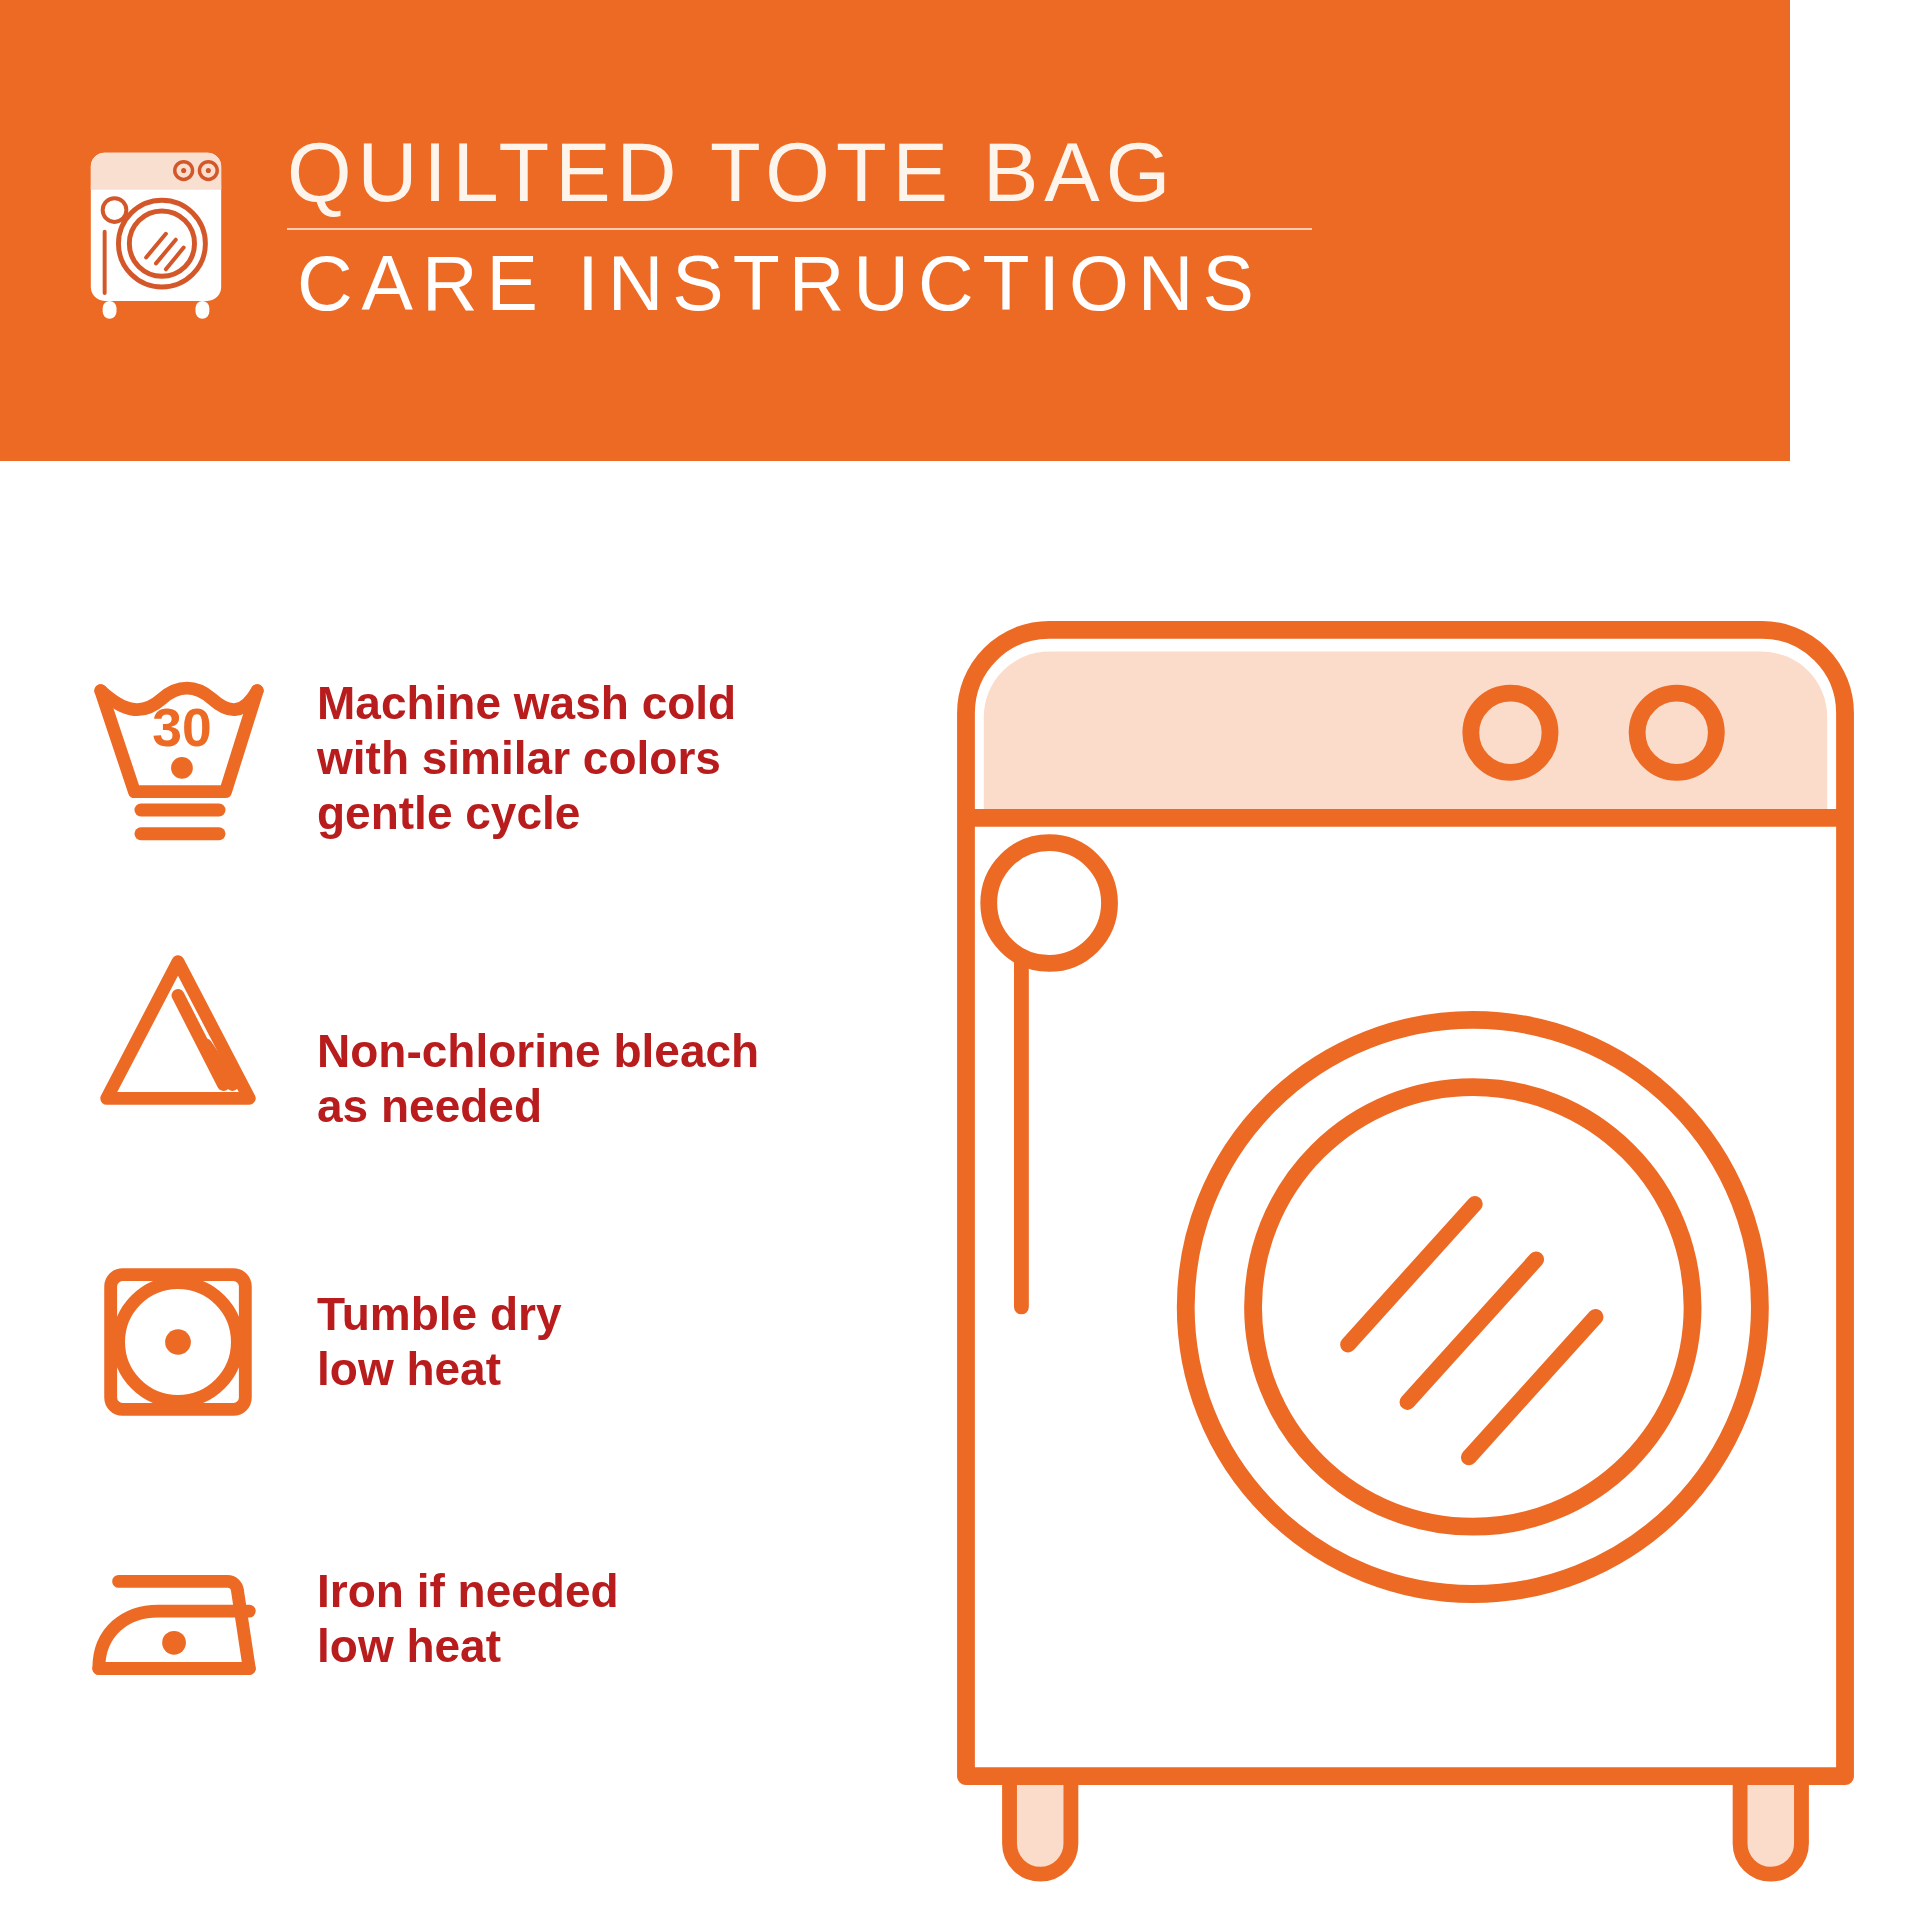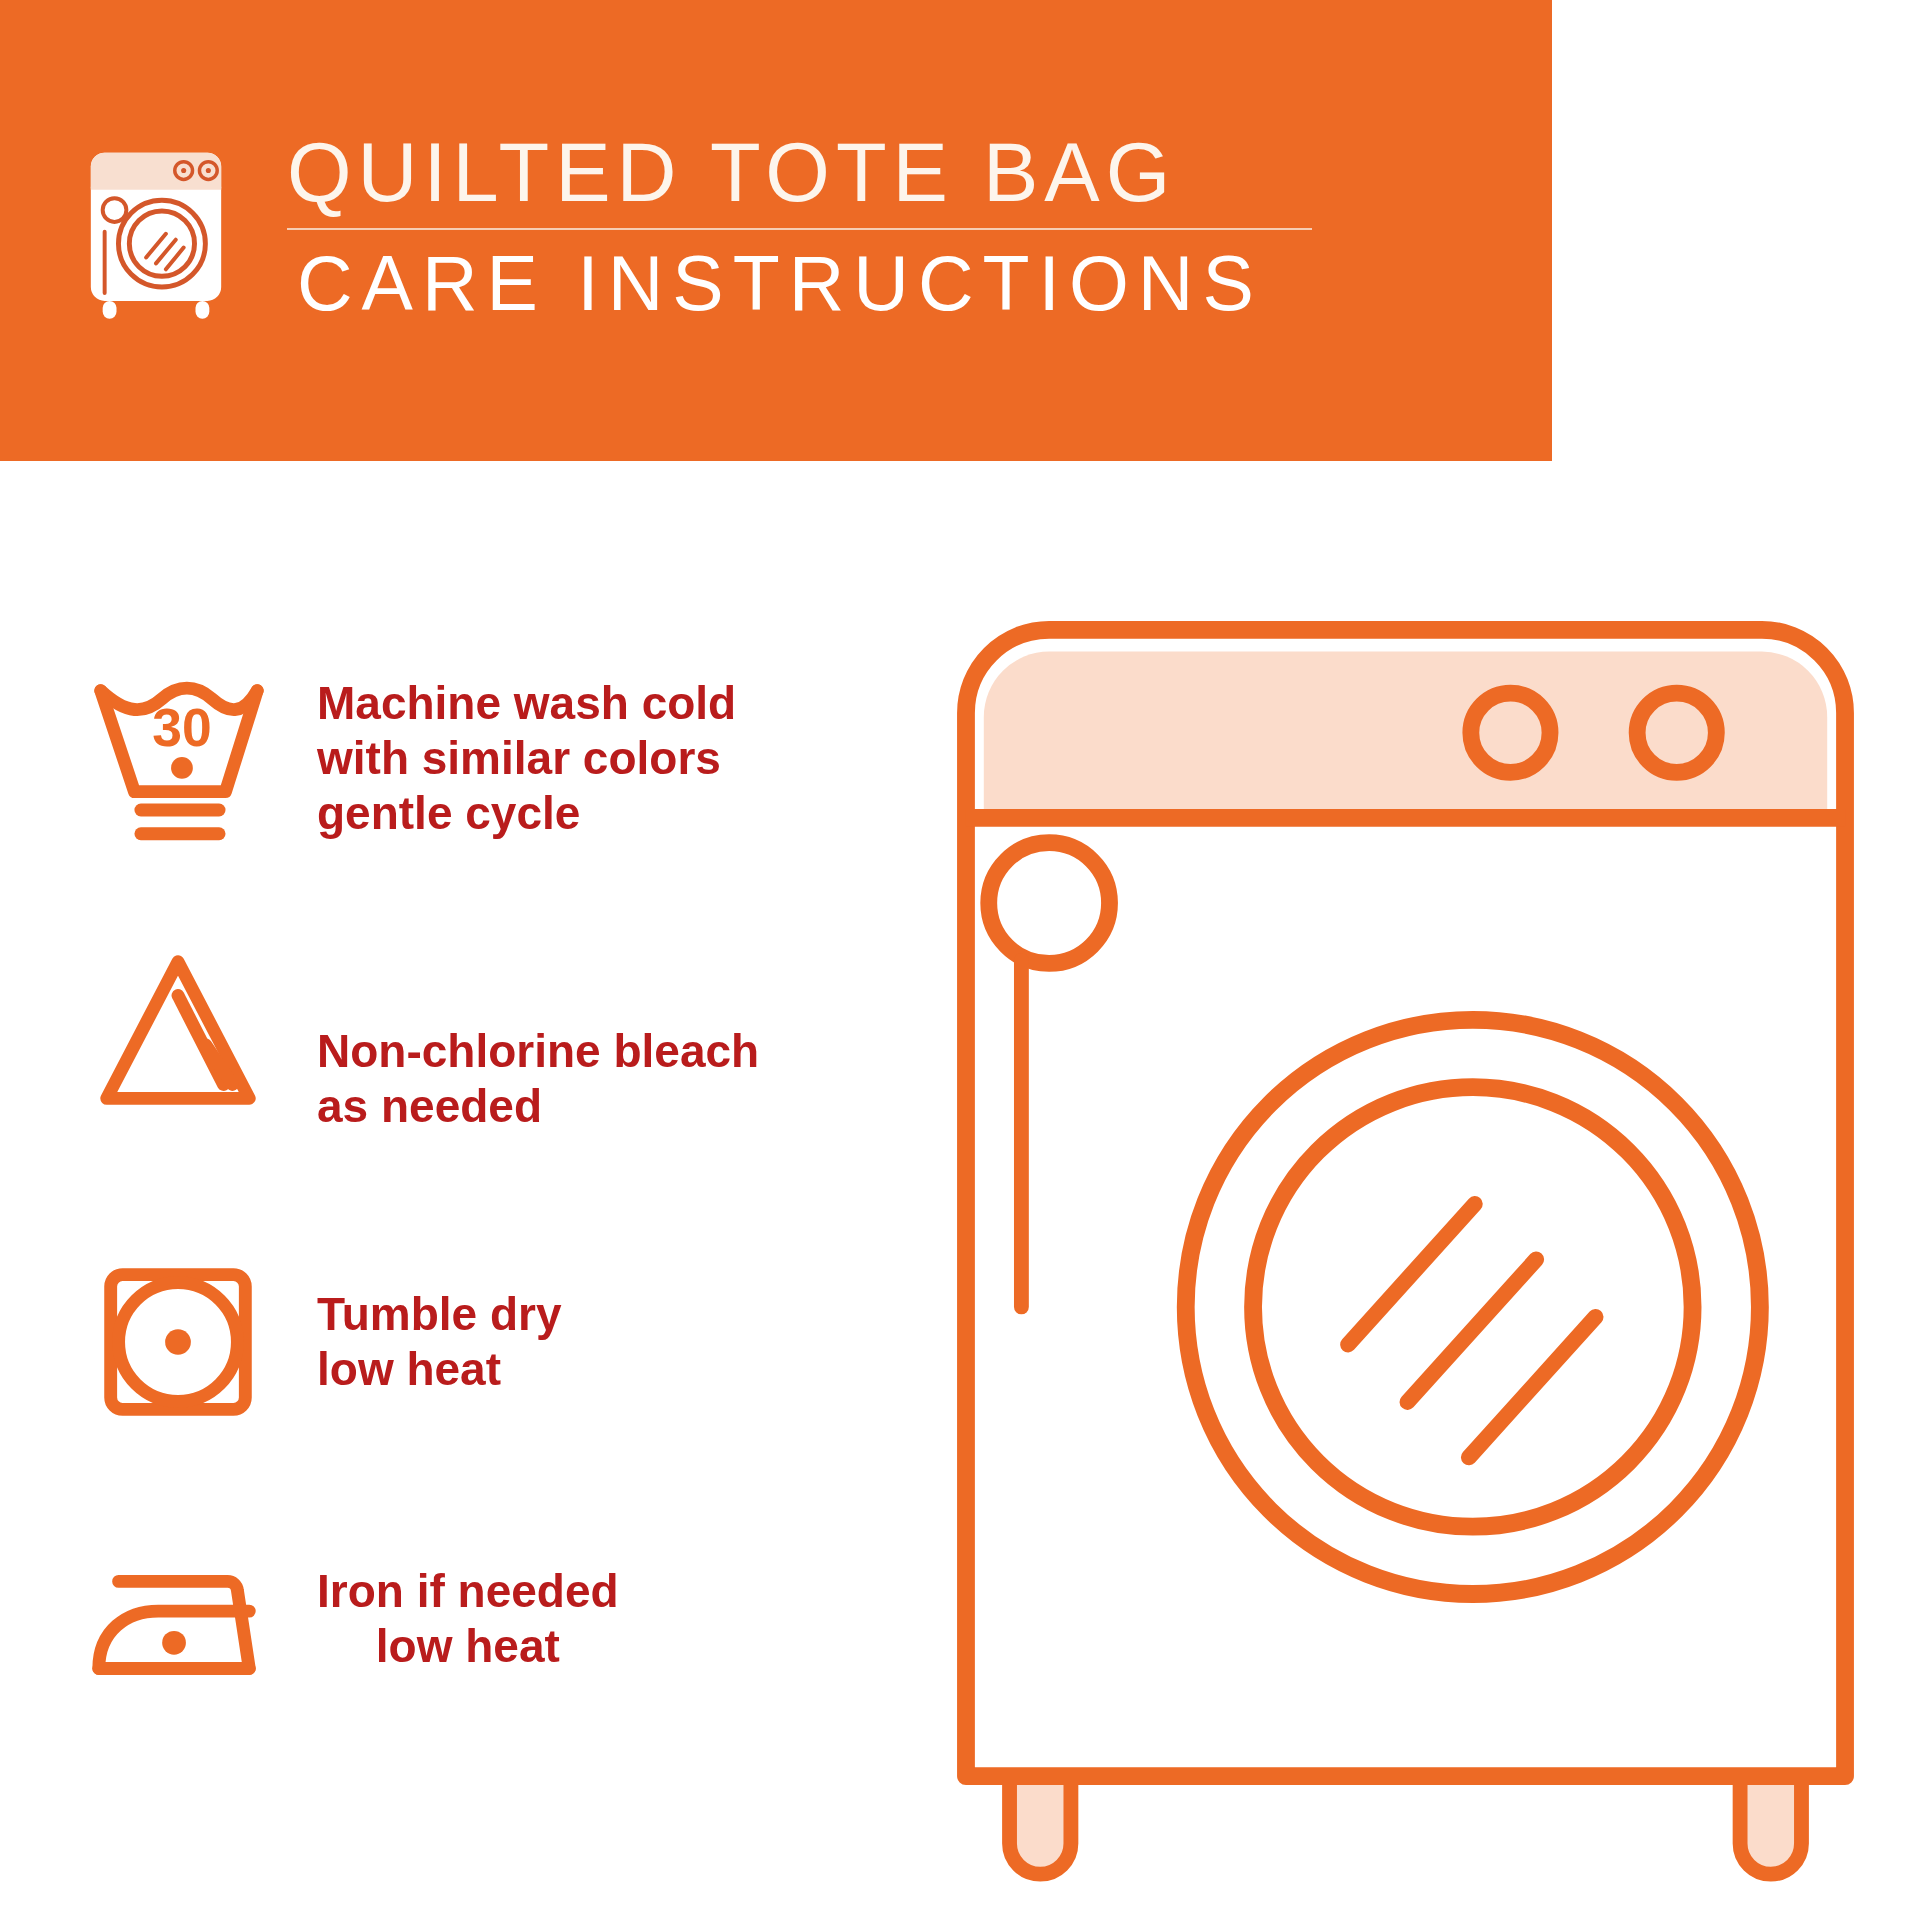--- a/index.html
+++ b/index.html
@@ -16,21 +16,21 @@
     height: 1927px;
     background: #ffffff;
     overflow: hidden;
   }
 
   
   .header-band {
     position: absolute;
     left: 0;
     top: 0;
-    width: 1552px;
+    width: 1790px;
     height: 461px;
     background: #ED6A25;
   }
   .header-inner {
     position: absolute;
     left: 77px;
     top: 127px;
     width: 1238px;
     height: 218px;
   }
@@ -83,21 +83,21 @@
   .care-row {
     position: absolute;
     left: 79px;
     width: 832px;
     display: flex;
     align-items: center;
   }
   .care-row-0 { top: 198px; }
   .care-row-1 { top: 475px; align-items: flex-end; }
   .care-row-2 { top: 782px; }
-  .care-row-3 { top: 1059px; text-align: center; }
+  .care-row-3 { top: 1059px; }
 
   .care-icon {
     width: 198px;
     height: 198px;
     flex: 0 0 198px;
     display: block;
   }
   .care-text {
     margin-left: 40px;
     color: #b91c1c;

